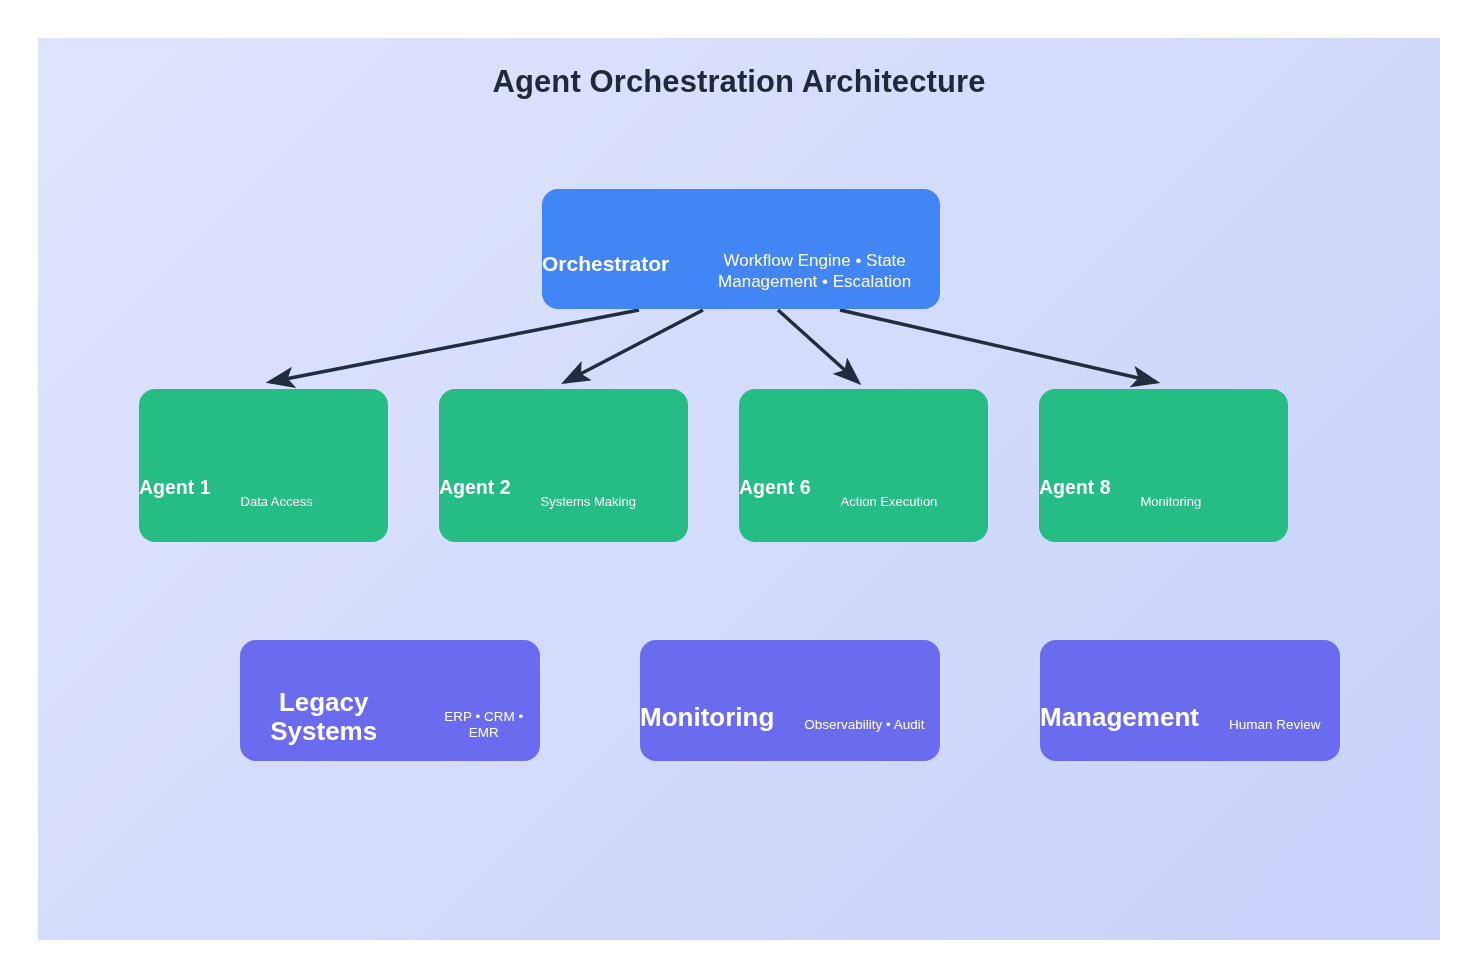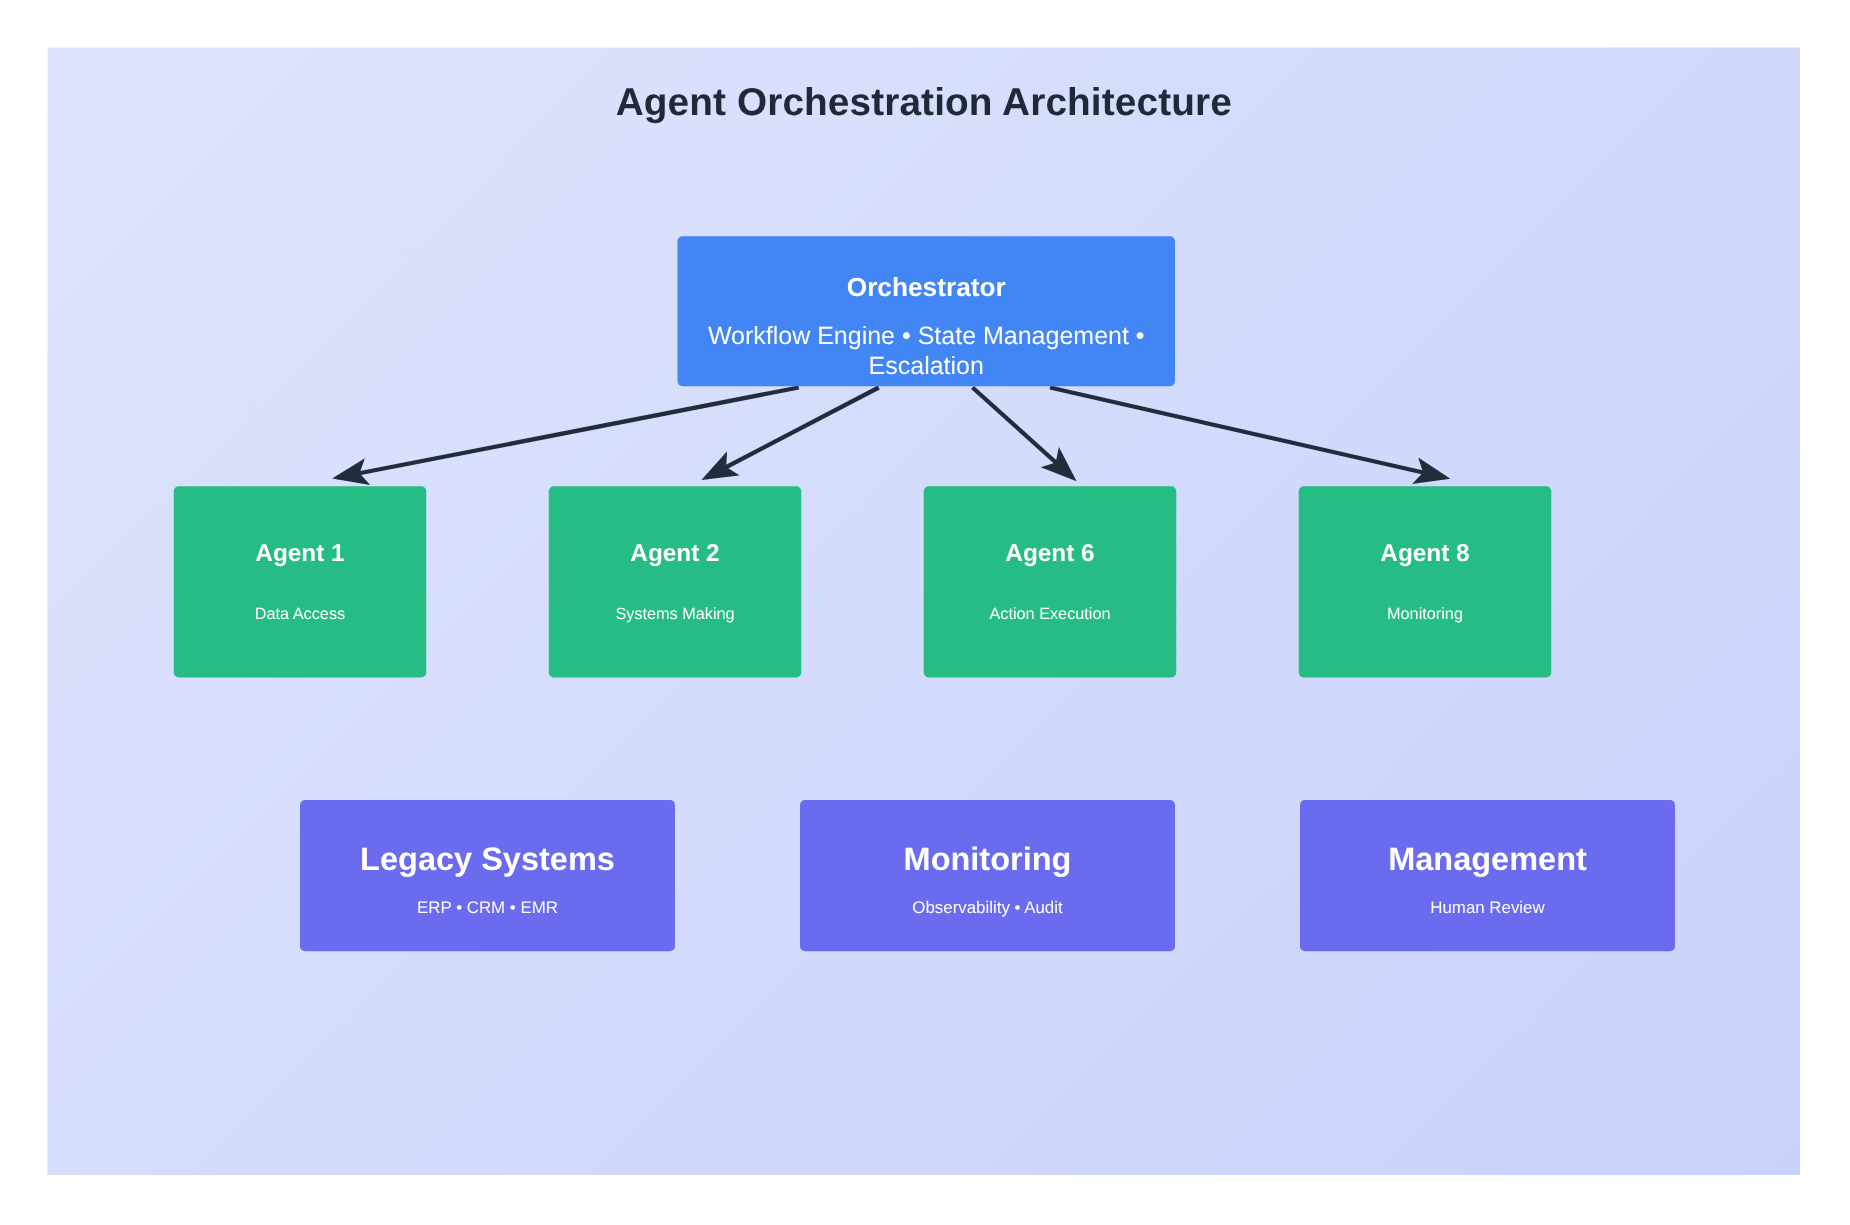--- a/index.html
+++ b/index.html
@@ -41,27 +41,27 @@
     left: 0;
     top: 0;
     width: 1402px;
     height: 902px;
     pointer-events: none;
   }
 
   .node {
     position: absolute;
     box-sizing: border-box;
-    border-radius: 4px;
+    border-radius: 16px;
     display: flex;
-    flex-direction: column;
     align-items: center;
     color: #ffffff;
     text-align: center;
     padding-top: 28px;
+    gap: 20px;
   }
   .node .node-title {
     font-size: 19px;
     font-weight: bold;
     line-height: 1.1;
   }
   .node .node-sub {
     font-size: 13.5px;
     font-weight: normal;
     margin-top: 16px;
@@ -72,26 +72,26 @@
   
   #node-orchestrator {
     left: 504px;
     top: 151px;
     width: 398px;
     height: 120px;
     background: #4285f4;
     padding-top: 30px;
   }
   #node-orchestrator .node-title { font-size: 21px; }
-  #node-orchestrator .node-sub { font-size: 20px; margin-top: 15px; }
+  #node-orchestrator .node-sub { font-size: 17px; margin-top: 15px; }
 
   
   .agent-node {
     top: 351px;
-    width: 202px;
+    width: 249px;
     height: 153px;
     background: #26bd85;
     padding-top: 44px;
   }
   #node-agent-1 { left: 101px; }
   #node-agent-2 { left: 401px; }
   #node-agent-3 { left: 701px; }
   #node-agent-4 { left: 1001px; }
   .agent-node .node-title { font-size: 19.5px; }
   .agent-node .node-sub { font-size: 13px; margin-top: 29px; }

